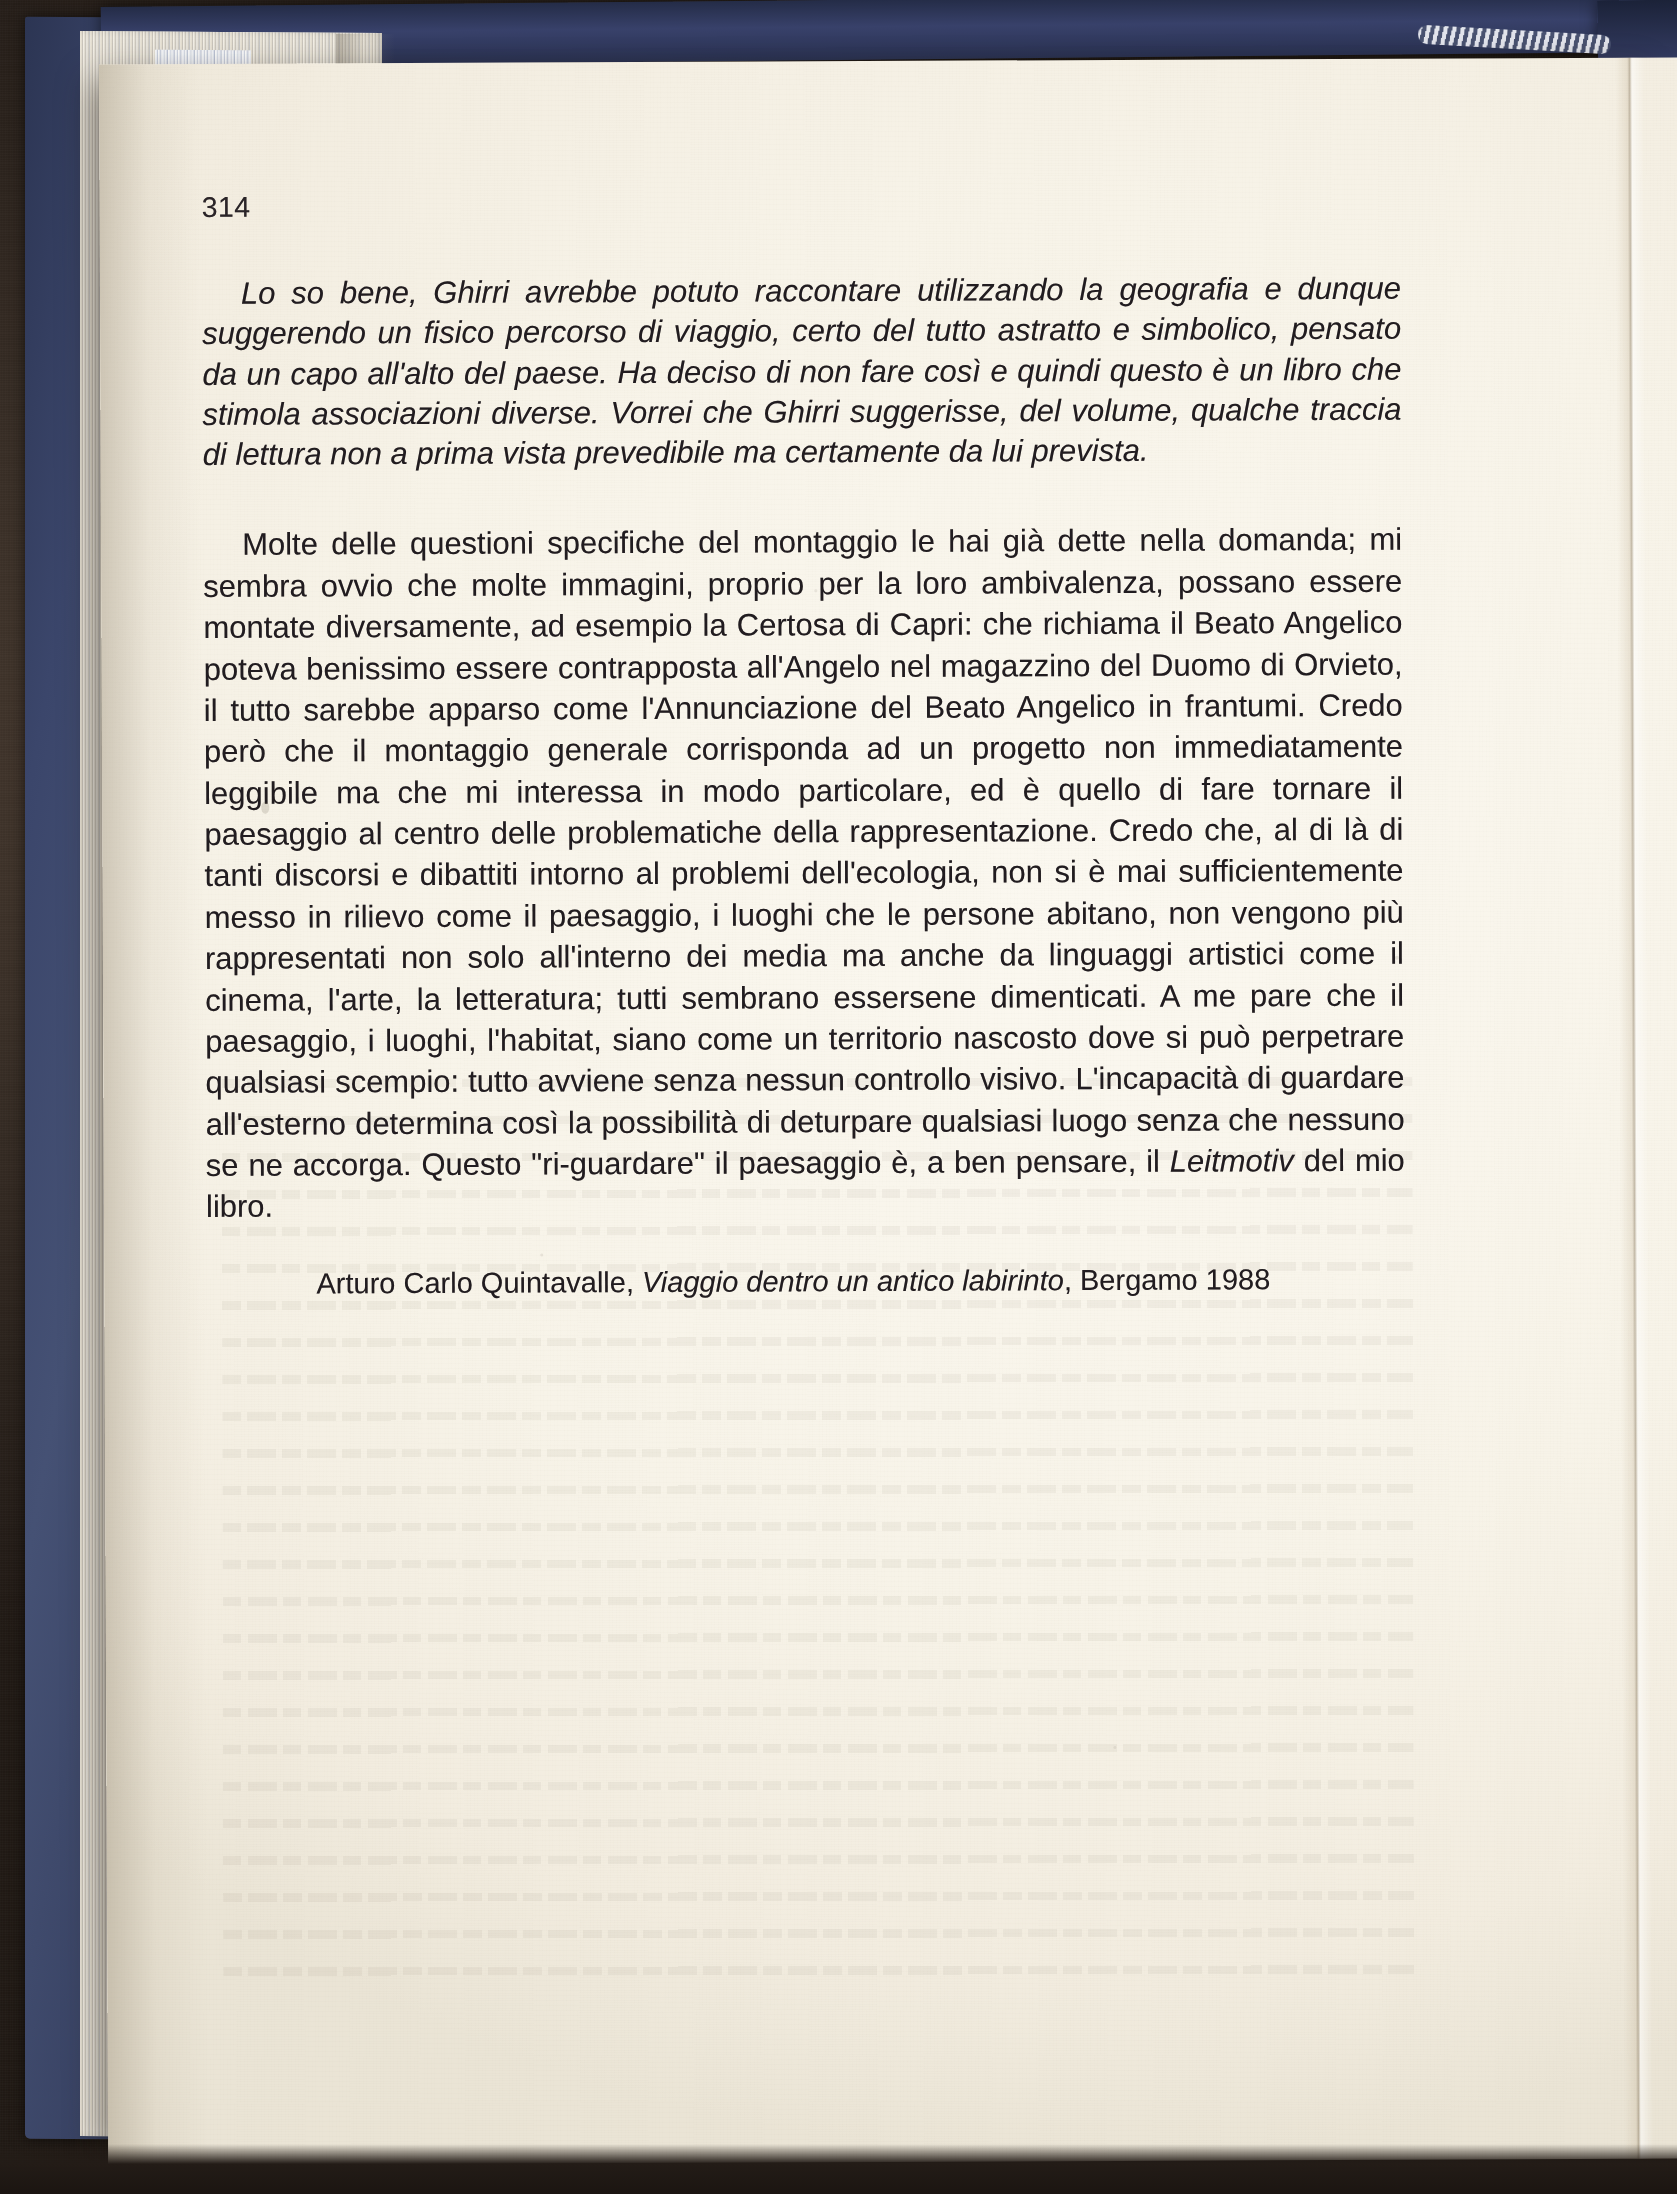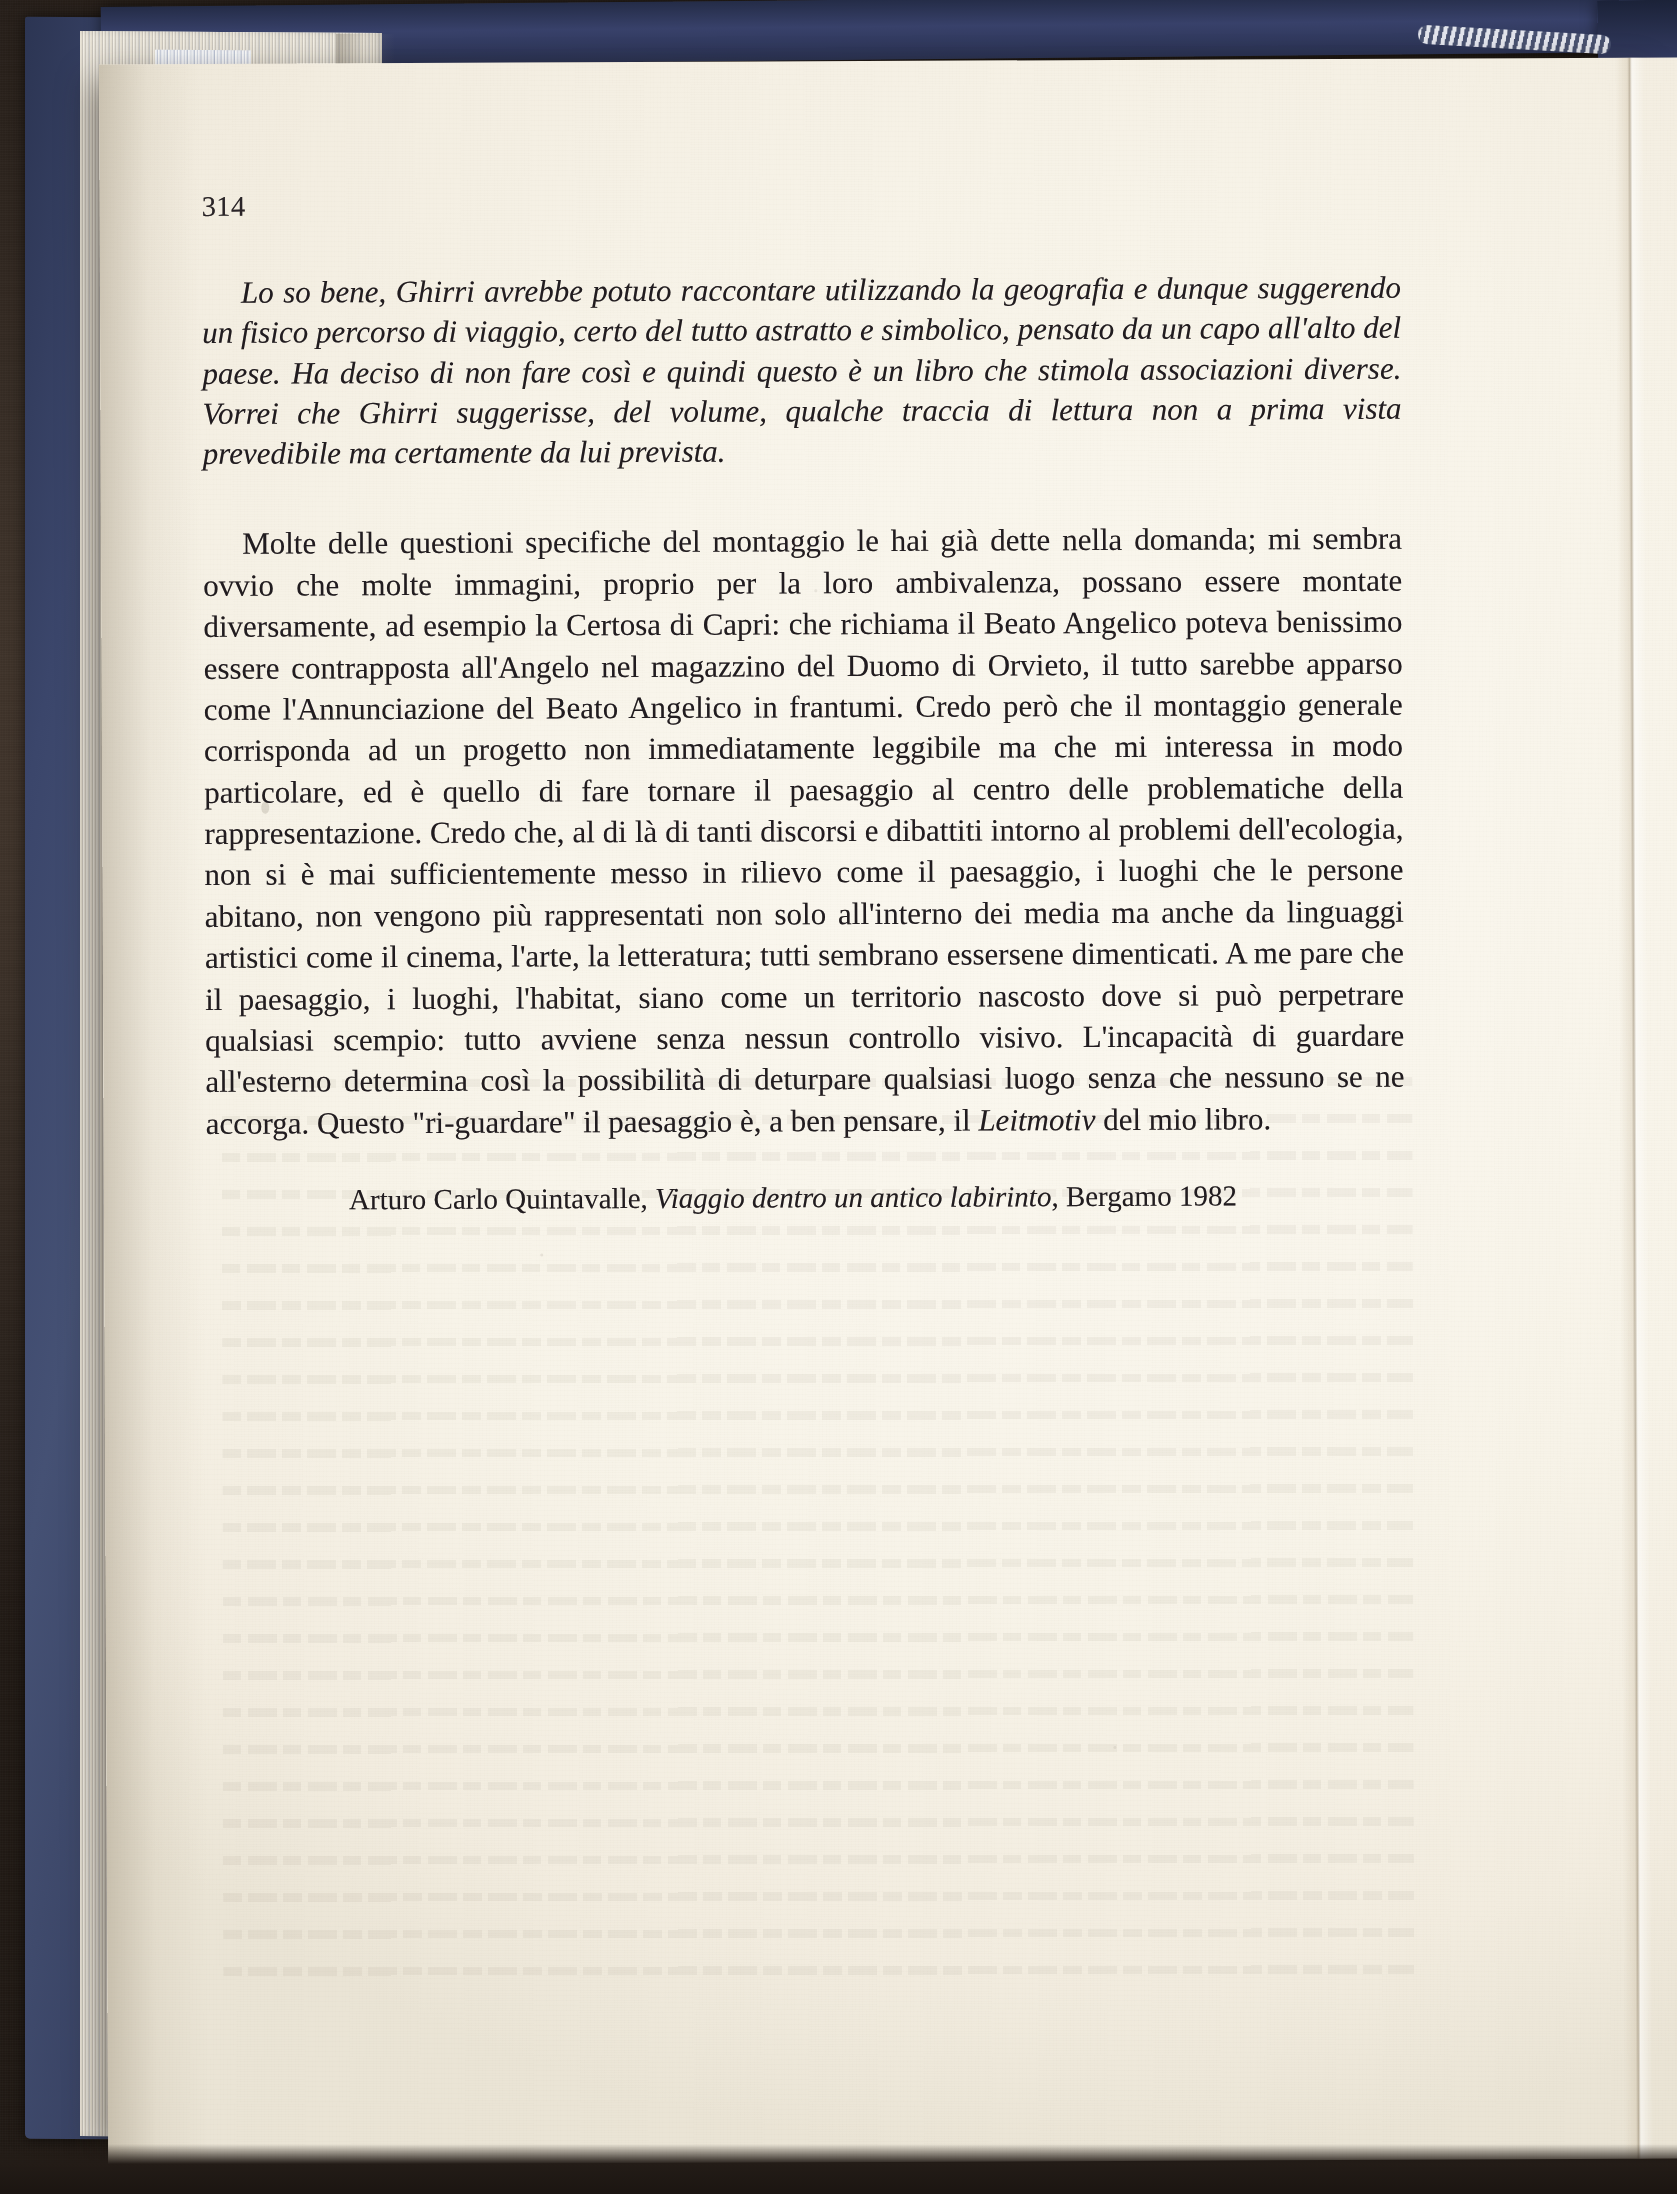--- a/index.html
+++ b/index.html
@@ -10,21 +10,21 @@
   }
 
   
   #scene {
     position: relative;
     width: 1678px;
     height: 2194px;
     overflow: hidden;
     background:
       radial-gradient(ellipse 1174px 923px at 18% 34%, #4a3c31 0%, #3a2f27 38%, #2b231d 70%, #211a15 100%);
-    font-family: Liberation Serif, serif;
+    font-family: Liberation Sans, sans-serif;
   }
 
   
   #scene::before {
     content: "";
     position: absolute;
     inset: 0;
     pointer-events: none;
     z-index: 1;
     opacity: .5;
@@ -304,20 +304,20 @@
     <div class="speck" style="left:713px;  top:528px;  width:2.5px;  height:2.5px;  opacity:.30;"></div>
 
     <div id="text-column">
 
       <div id="folio">314</div>
 
       <p class="para italic"><span class="indent"></span><span>Lo so bene, Ghirri avrebbe potuto raccontare utilizzando la geografia e dunque suggerendo un fisico percorso di viaggio, certo del tutto astratto e simbolico, pensato da un capo all'alto del paese. Ha deciso di non fare così e quindi questo è un libro che stimola associazioni diverse. Vorrei che Ghirri suggerisse, del volume, qualche traccia di lettura non a prima vista prevedibile ma certamente da lui prevista.</span></p>
 
       <p class="para"><span class="indent"></span><span>Molte delle questioni specifiche del montaggio le hai già dette nella domanda; mi sembra ovvio che molte immagini, proprio per la loro ambivalenza, possano essere montate diversamente, ad esempio la Certosa di Capri: che richiama il Beato Angelico poteva benissimo essere contrapposta all'Angelo nel magazzino del Duomo di Orvieto, il tutto sarebbe apparso come l'Annunciazione del Beato Angelico in frantumi. Credo però che il montaggio generale corrisponda ad un progetto non immediatamente leggibile ma che mi interessa in modo particolare, ed è quello di fare tornare il paesaggio al centro delle problematiche della rappresentazione. Credo che, al di là di tanti discorsi e dibattiti intorno al problemi dell'ecologia, non si è mai sufficientemente messo in rilievo come il paesaggio, i luoghi che le persone abitano, non vengono più rappresentati non solo all'interno dei media ma anche da linguaggi artistici come il cinema, l'arte, la letteratura; tutti sembrano essersene dimenticati. A me pare che il paesaggio, i luoghi, l'habitat, siano come un territorio nascosto dove si può perpetrare qualsiasi scempio: tutto avviene senza nessun controllo visivo. L'incapacità di guardare all'esterno determina così la possibilità di deturpare qualsiasi luogo senza che nessuno se ne accorga. Questo "ri-guardare" il paesaggio è, a ben pensare, il </span><em>Leitmotiv</em><span> del mio libro.</span></p>
 
-      <div class="attribution"><span>Arturo Carlo Quintavalle, </span><em>Viaggio dentro un antico labirinto</em><span>, Bergamo 1982</span></div>
+      <div class="attribution"><span>Arturo Carlo Quintavalle, </span><em>Viaggio dentro un antico labirinto</em><span>, Bergamo 1988</span></div>
 
     </div>
   </div>
 
   <div id="table-bottom"></div>
 </div>
 
 
 </body></html>

